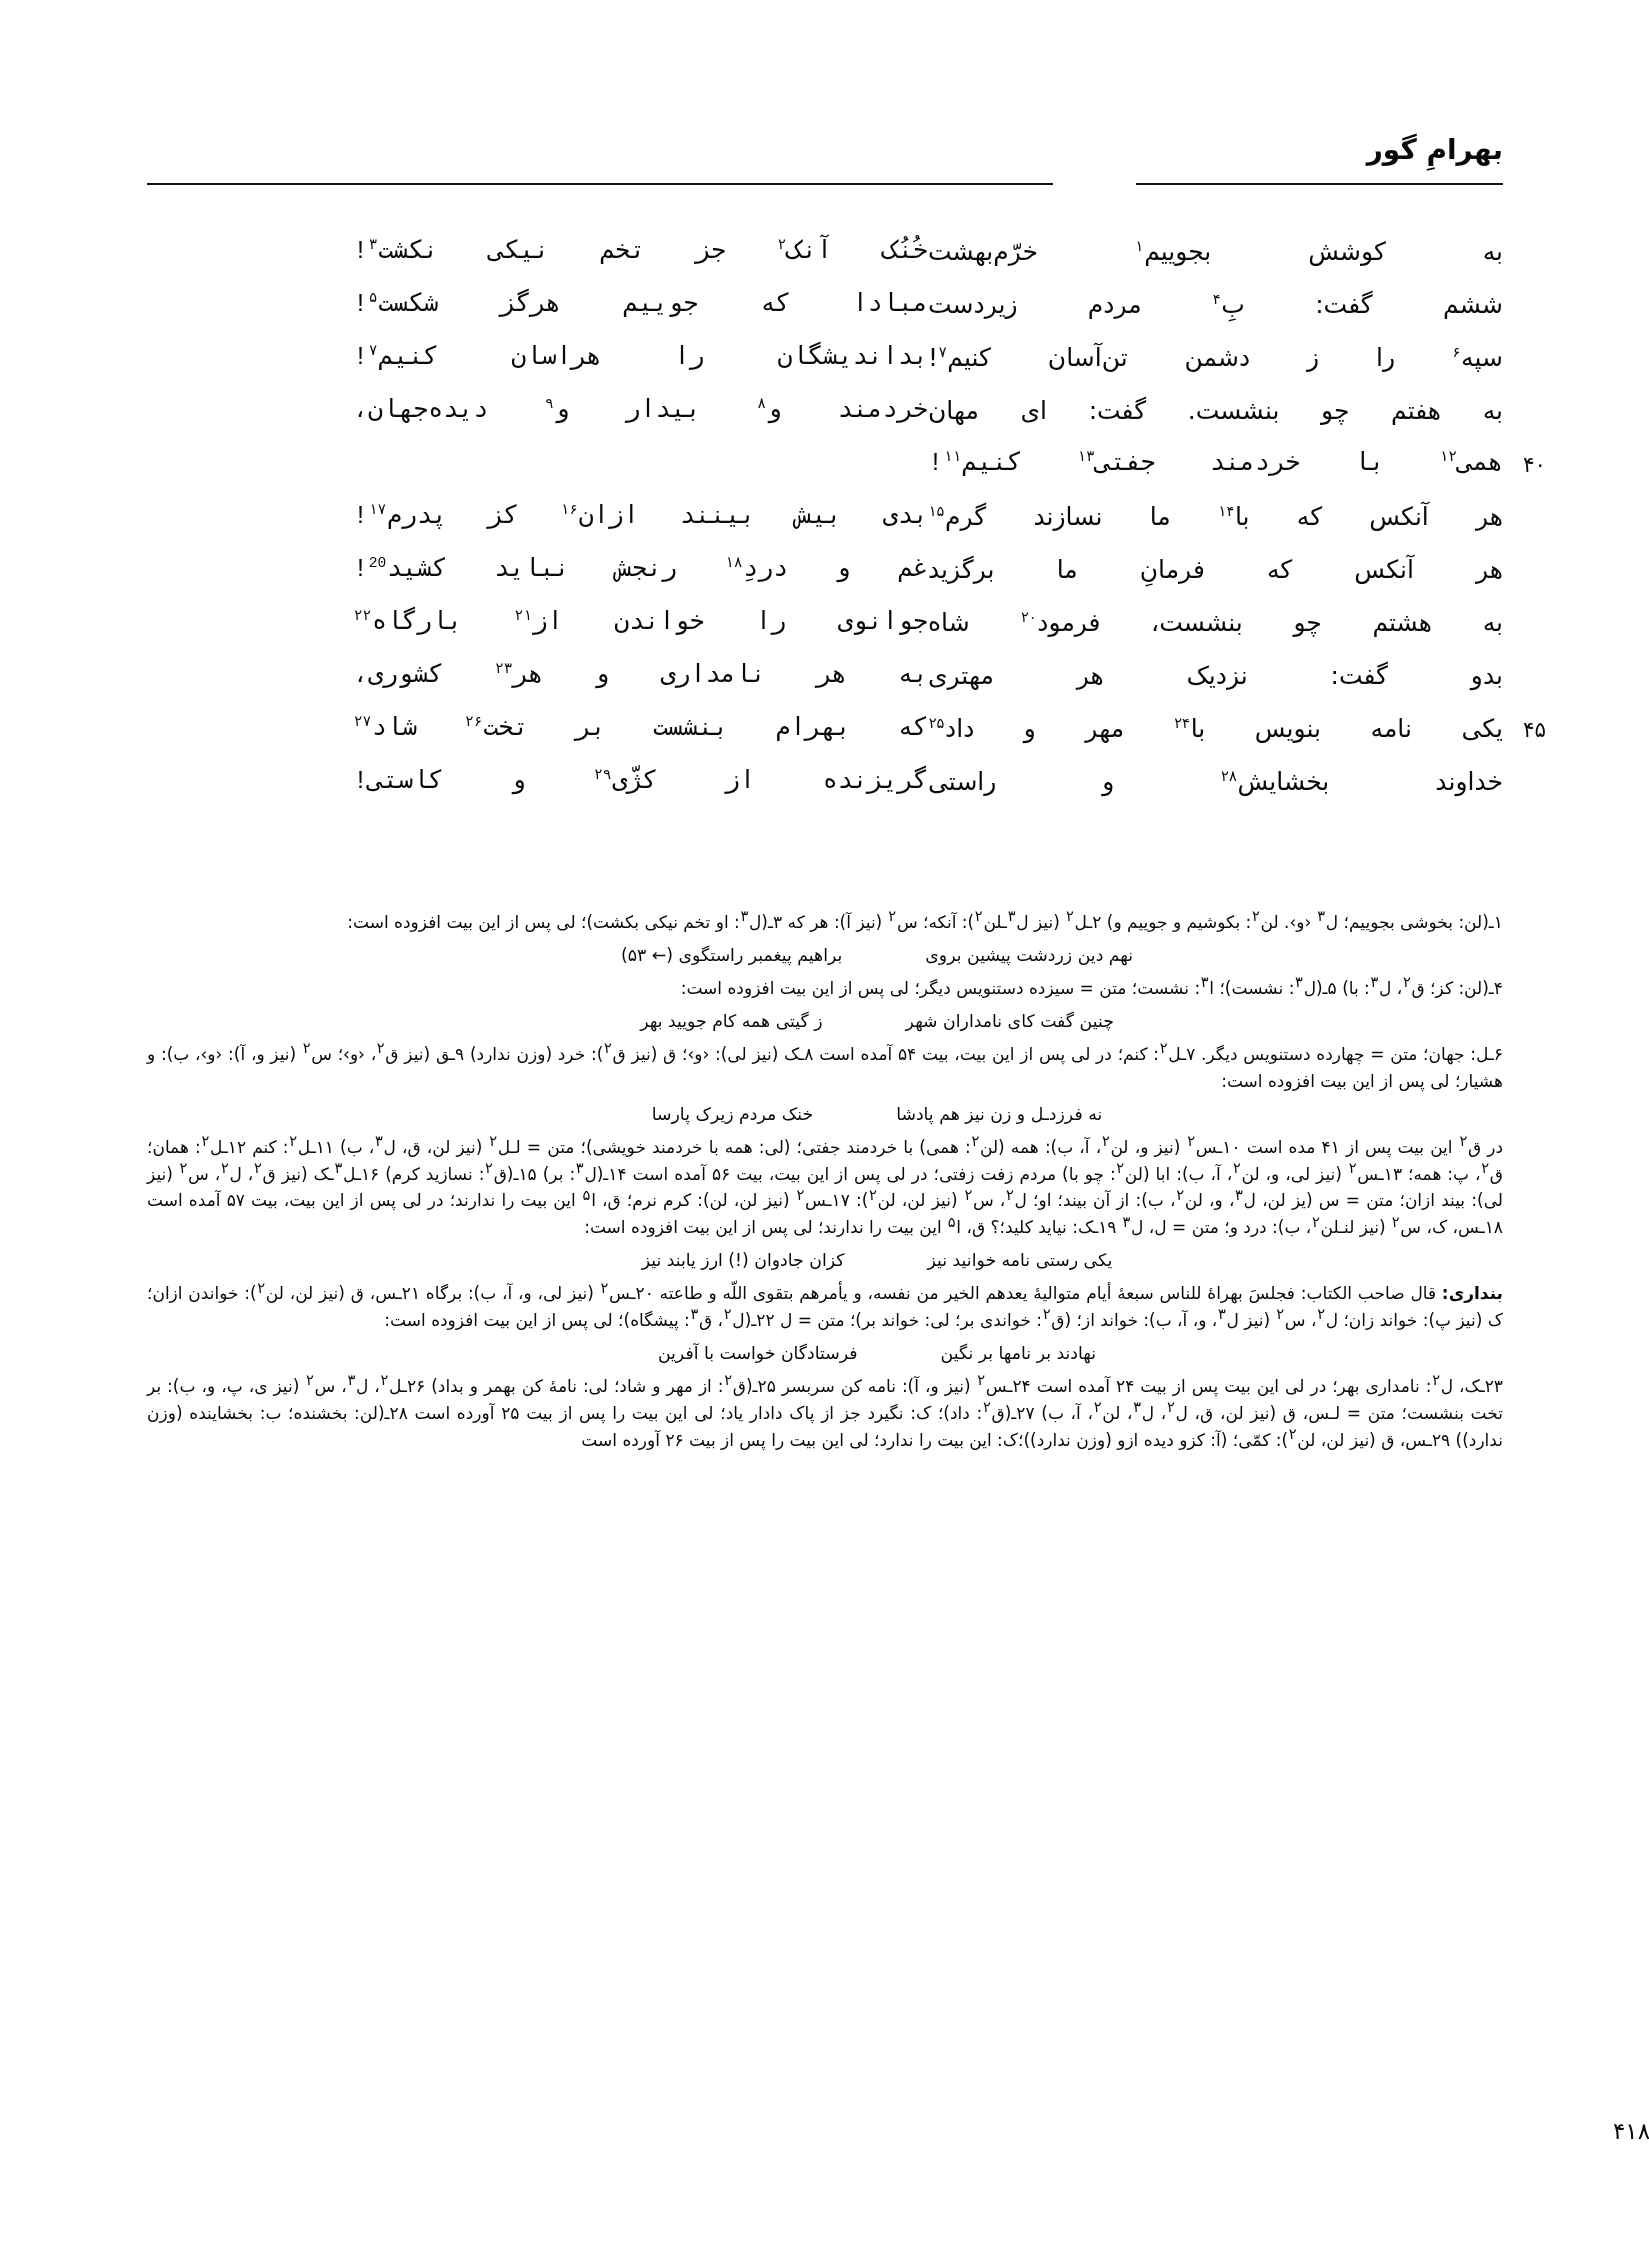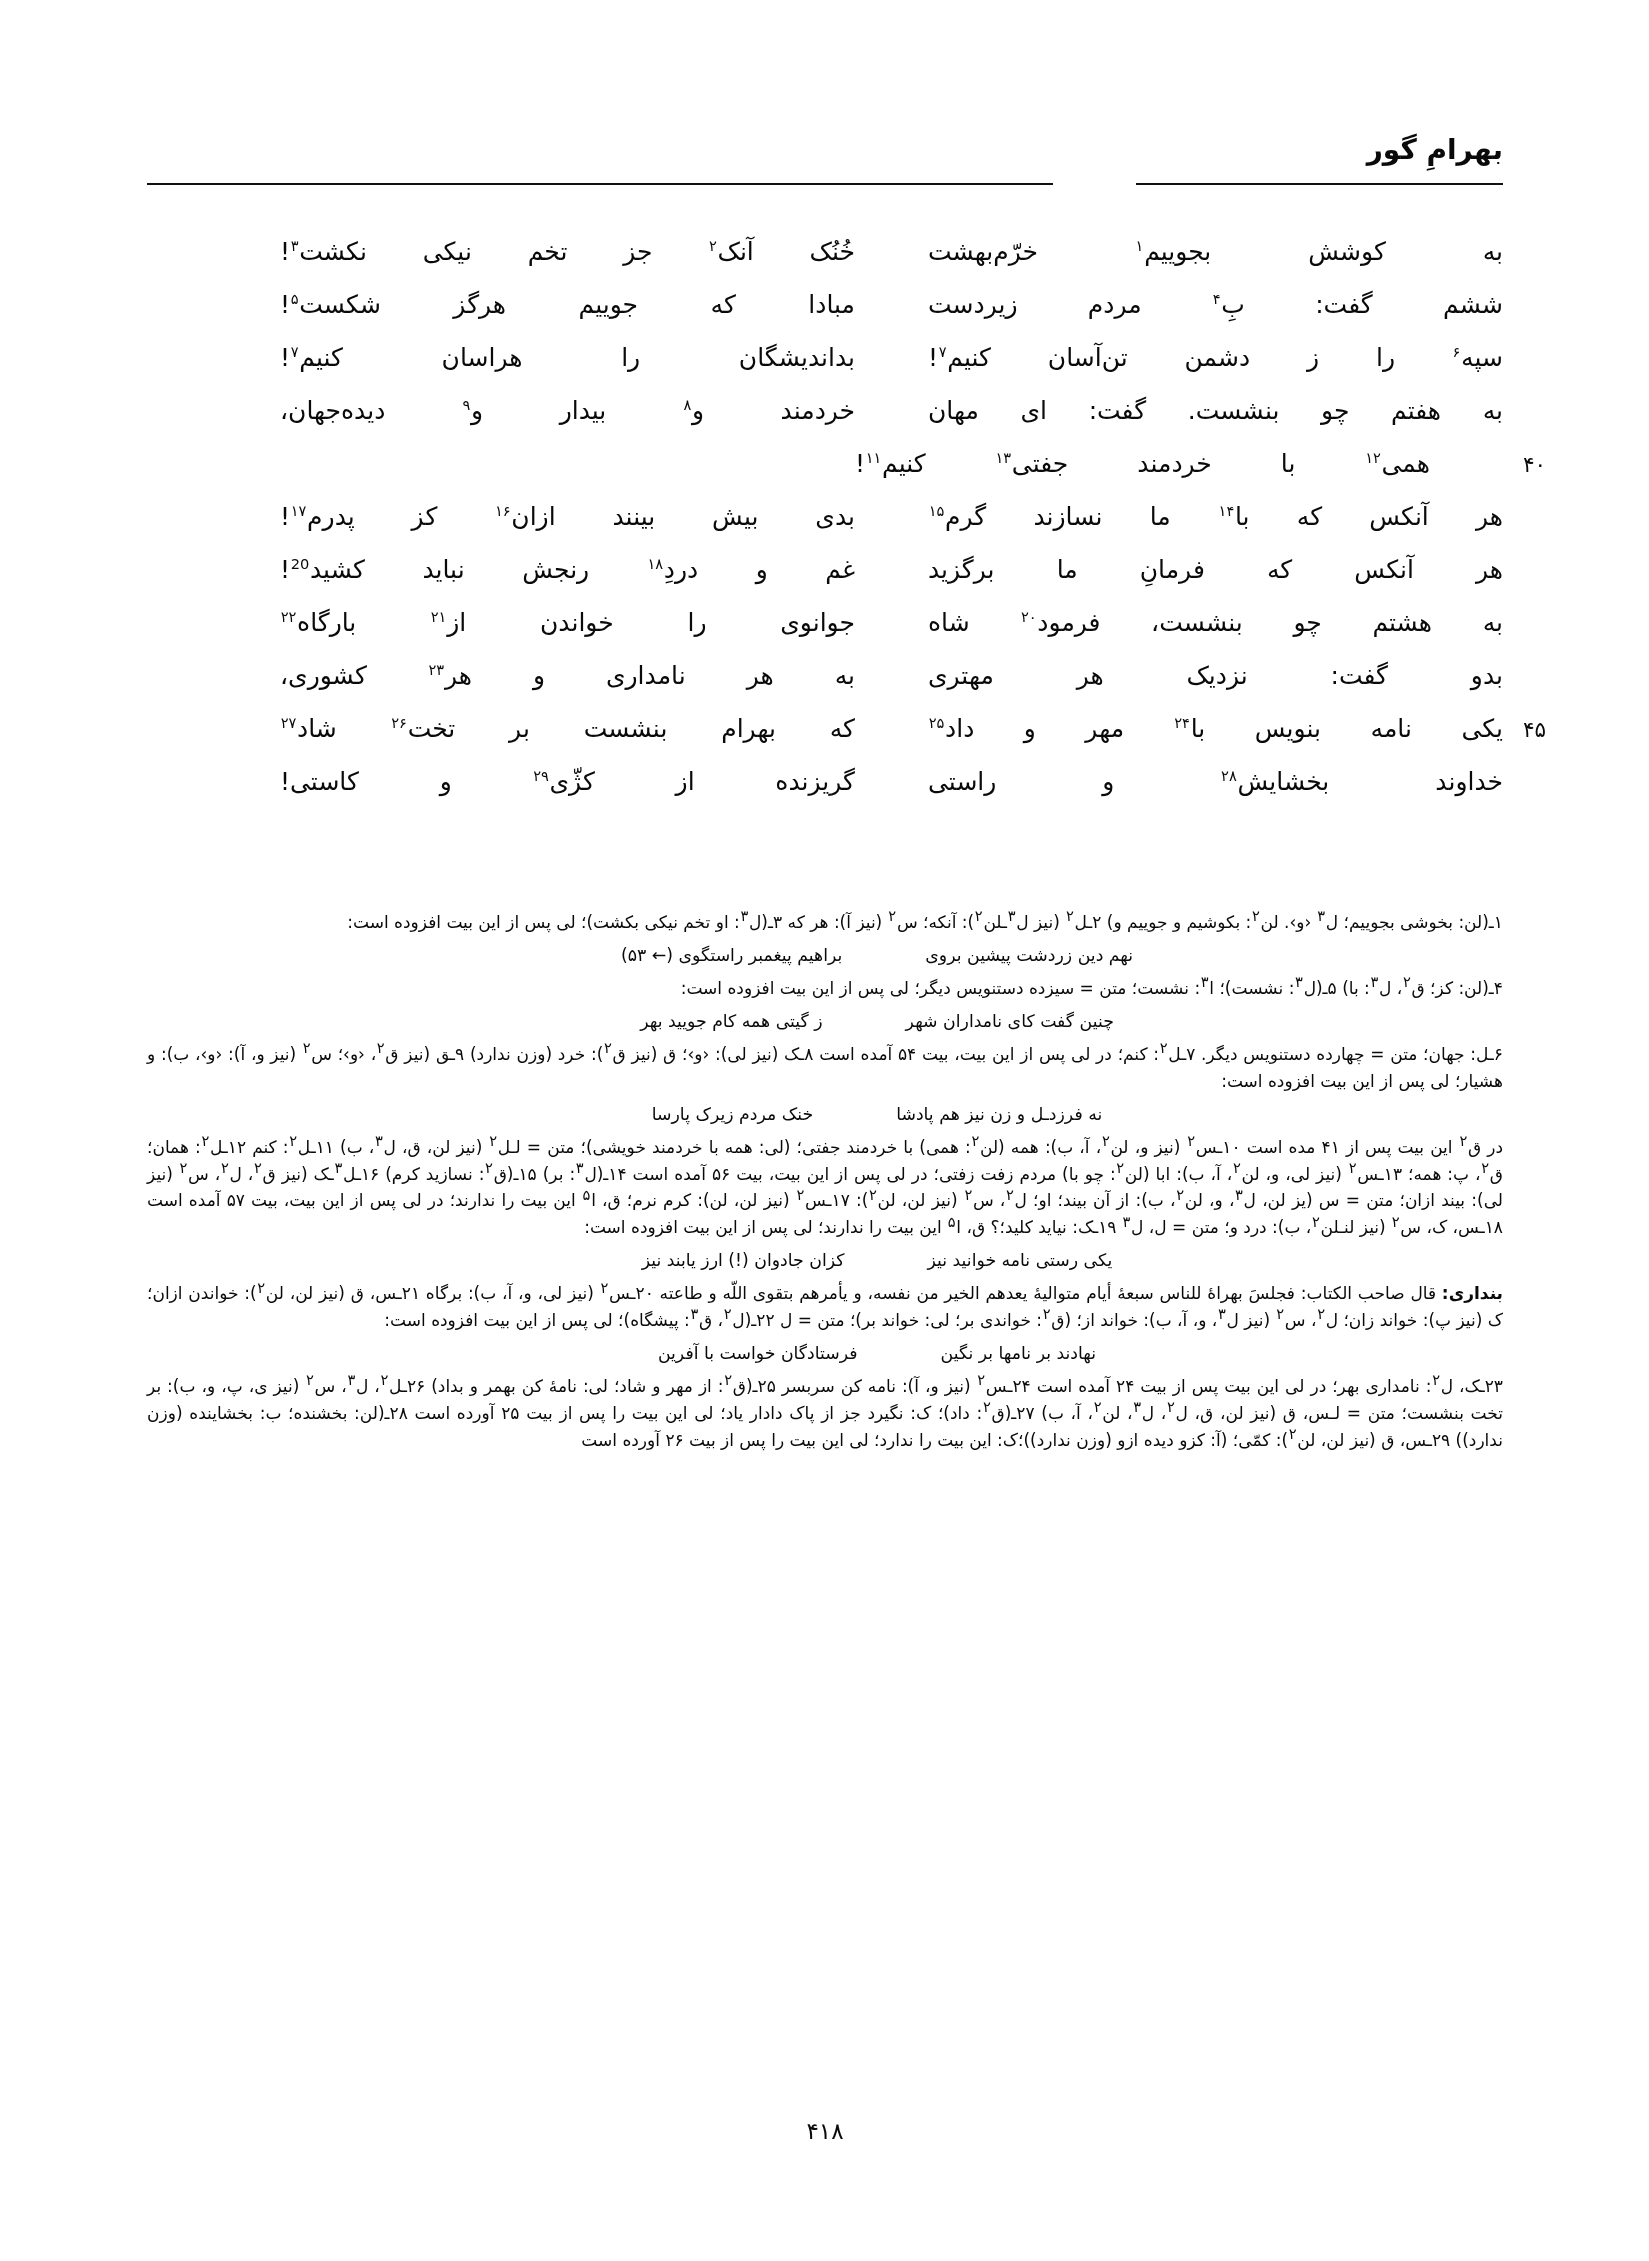--- a/index.html
+++ b/index.html
@@ -91,24 +91,24 @@
     padding-top: 7px;
   }
   .hemistich.right {
     width: 575px;
     text-align: justify;
     text-align-last: justify;
     direction: rtl;
   }
   .hemistich.left {
     width: 575px;
-    margin-right: 73px;
     text-align: justify;
     text-align-last: justify;
     direction: rtl;
+    font-family: Liberation Mono, monospace;
   }
   sup.fn {
     font-size: 14.6px;
     vertical-align: super;
     line-height: 0;
     margin: 0 0.7px;
   }
 
   
   .apparatus {
@@ -141,21 +141,21 @@
     font-weight: 700;
     margin-top: 20px;
   }
 
   
   .folio {
     position: absolute;
     top: 2118px;
     left: 0;
     right: 0;
-    text-align: center;
+    text-align: right;
     font-size: 23px;
     letter-spacing: 0.7px;
   }
 </style>
 </head>
 <body>
 
 <div class="page">
 
   <div class="runhead-wrap">

